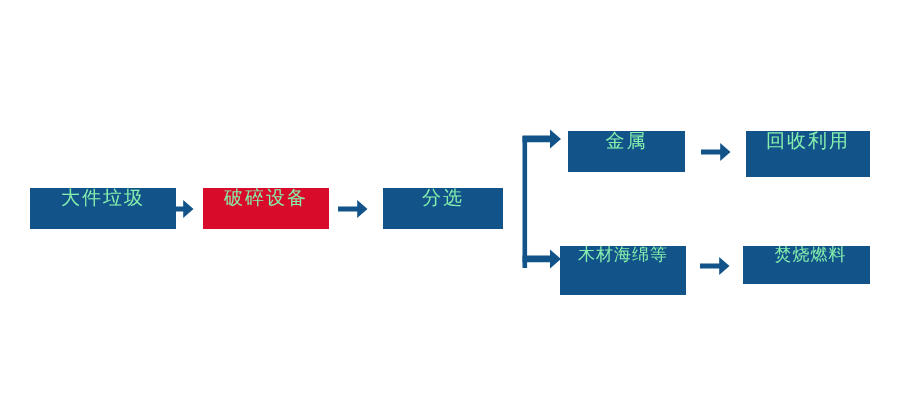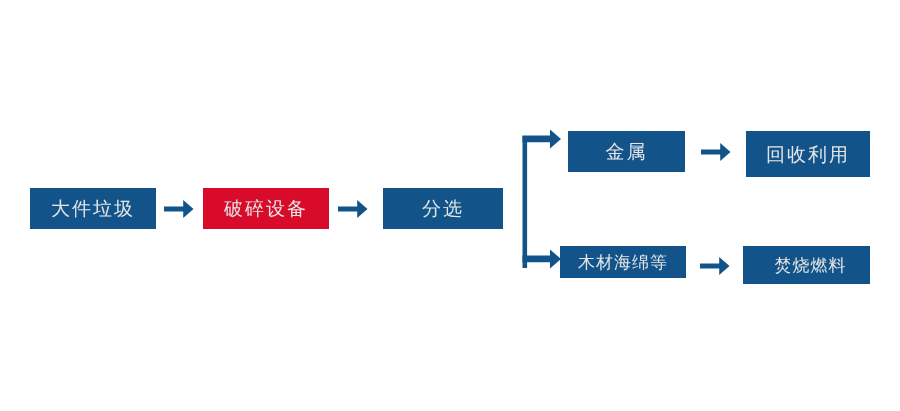--- a/index.html
+++ b/index.html
@@ -15,24 +15,24 @@
     width: 900px;
     height: 411px;
     background: #ffffff;
     overflow: hidden;
   }
 
   
   .node {
     position: absolute;
     display: flex;
-    align-items: center;
+    align-items: flex-start;
     justify-content: center;
     box-sizing: border-box;
-    color: #e5e5e5;
+    color: #86efac;
     font-size: 19px;
     letter-spacing: 2px;
     line-height: 1;
     white-space: nowrap;
     font-family: "DejaVu Sans", "Liberation Sans", sans-serif;
   }
   .node.blue { background: #12548a; }
   .node.red  { background: #d80c2a; }
 
   .node.compact { font-size: 17px; letter-spacing: 1px; }
@@ -51,21 +51,21 @@
   .connector {
     position: absolute;
   }
   .connector svg { display: block; }
 </style>
 </head>
 <body>
 
 <div id="canvas">
 
-  <div class="node blue" style="left:30px; top:188px; width:126px; height:41px;">
+  <div class="node blue" style="left:30px; top:188px; width:146px; height:41px;">
     <span>大件垃圾</span>
   </div>
 
   <div class="arrow" style="left:162px; top:194px; width:34px; height:30px;">
     <svg width="30" height="22" viewBox="0 0 30 22" aria-hidden="true">
       <path d="M0 8.4 H19.2 V2.0 L29.5 11 L19.2 20 V13.6 H0 Z" fill="#12548a"></path>
     </svg>
   </div>
 
   <div class="node red" style="left:203px; top:188px; width:126px; height:41px;">
@@ -100,21 +100,21 @@
   <div class="arrow" style="left:699px; top:137px; width:34px; height:30px;">
     <svg width="30" height="22" viewBox="0 0 30 22" aria-hidden="true">
       <path d="M0 8.4 H19.2 V2.0 L29.5 11 L19.2 20 V13.6 H0 Z" fill="#12548a"></path>
     </svg>
   </div>
 
   <div class="node blue" style="left:746px; top:131px; width:124px; height:46px;">
     <span>回收利用</span>
   </div>
 
-  <div class="node blue compact" style="left:560px; top:246px; width:126px; height:32px;font-family:Liberation Serif, serif;">
+  <div class="node blue compact" style="left:560px; top:246px; width:126px; height:49px;font-family:Liberation Serif, serif;">
     <span>木材海绵等</span>
   </div>
 
   <div class="arrow" style="left:698px; top:251px; width:34px; height:30px;">
     <svg width="30" height="22" viewBox="0 0 30 22" aria-hidden="true">
       <path d="M0 8.4 H19.2 V2.0 L29.5 11 L19.2 20 V13.6 H0 Z" fill="#12548a"></path>
     </svg>
   </div>
 
   <div class="node blue compact" style="left:743px; top:246px; width:127px; height:38px;padding-left:8px;">

